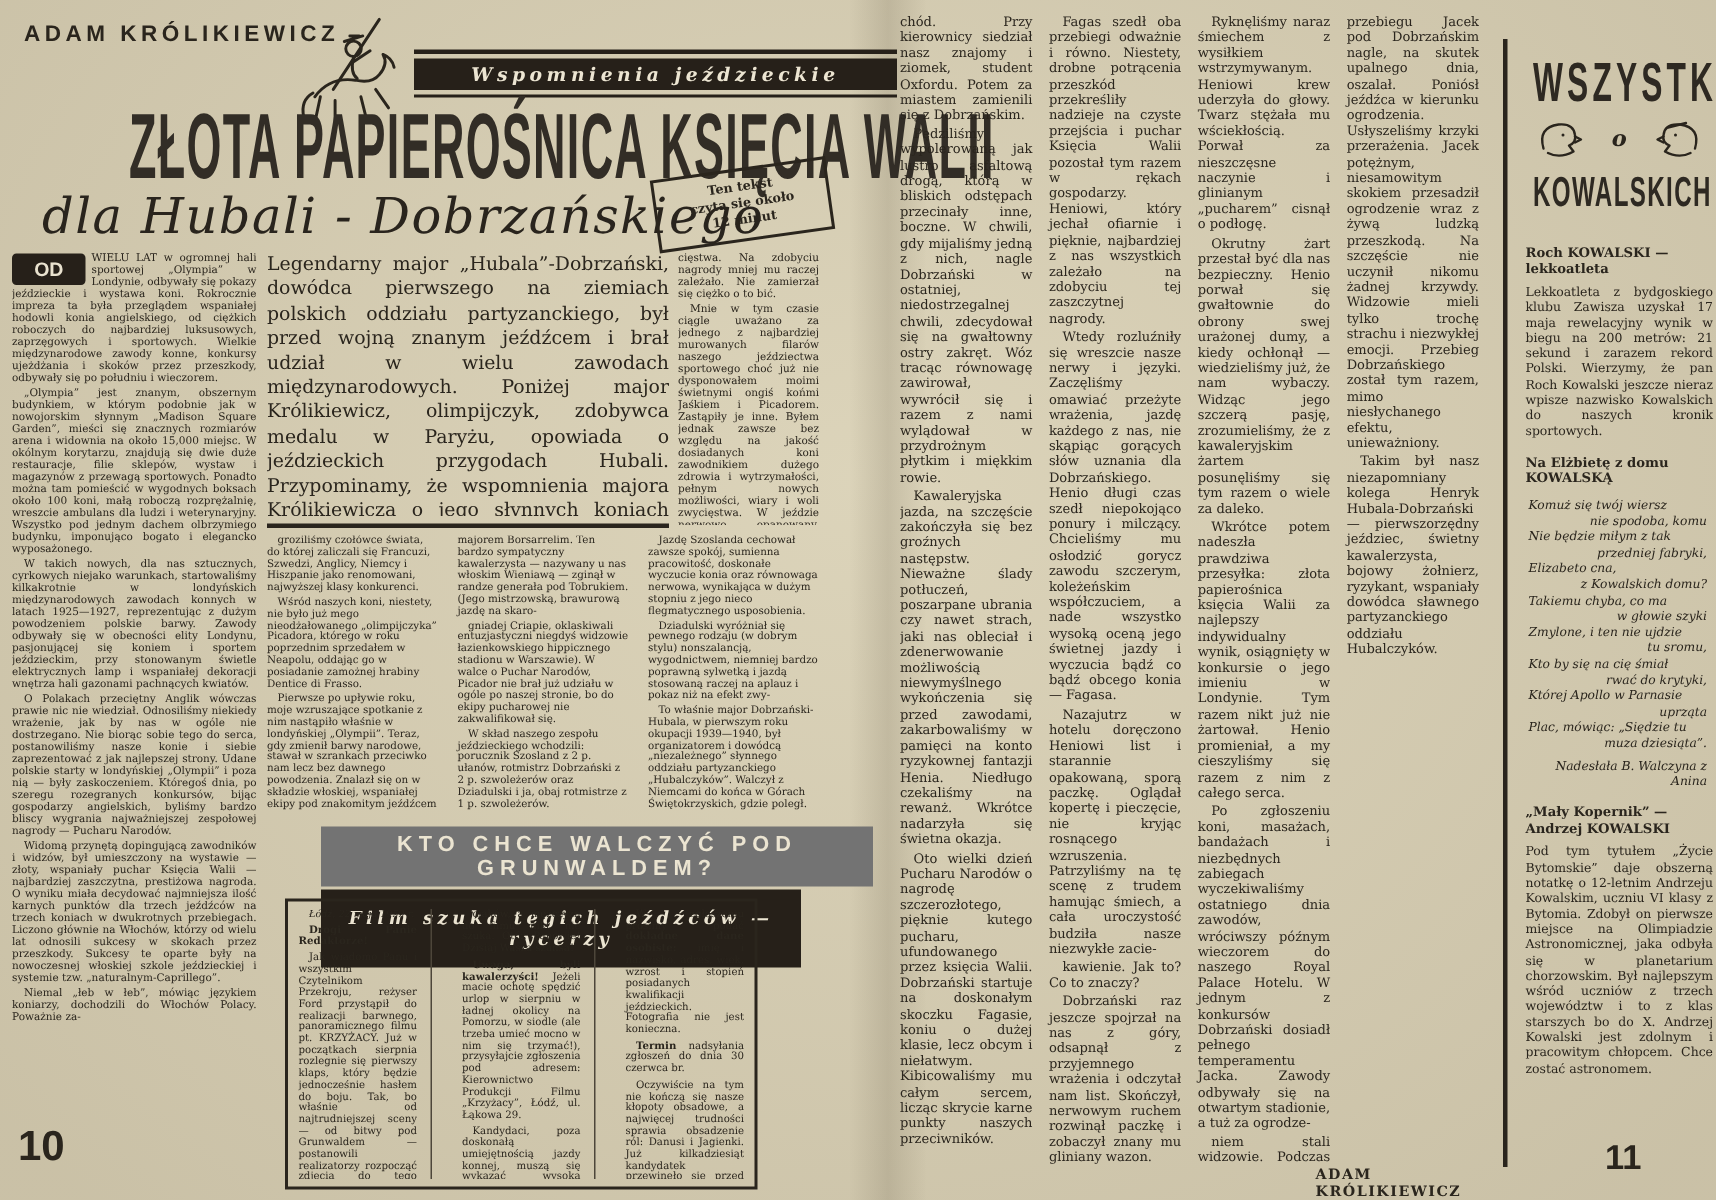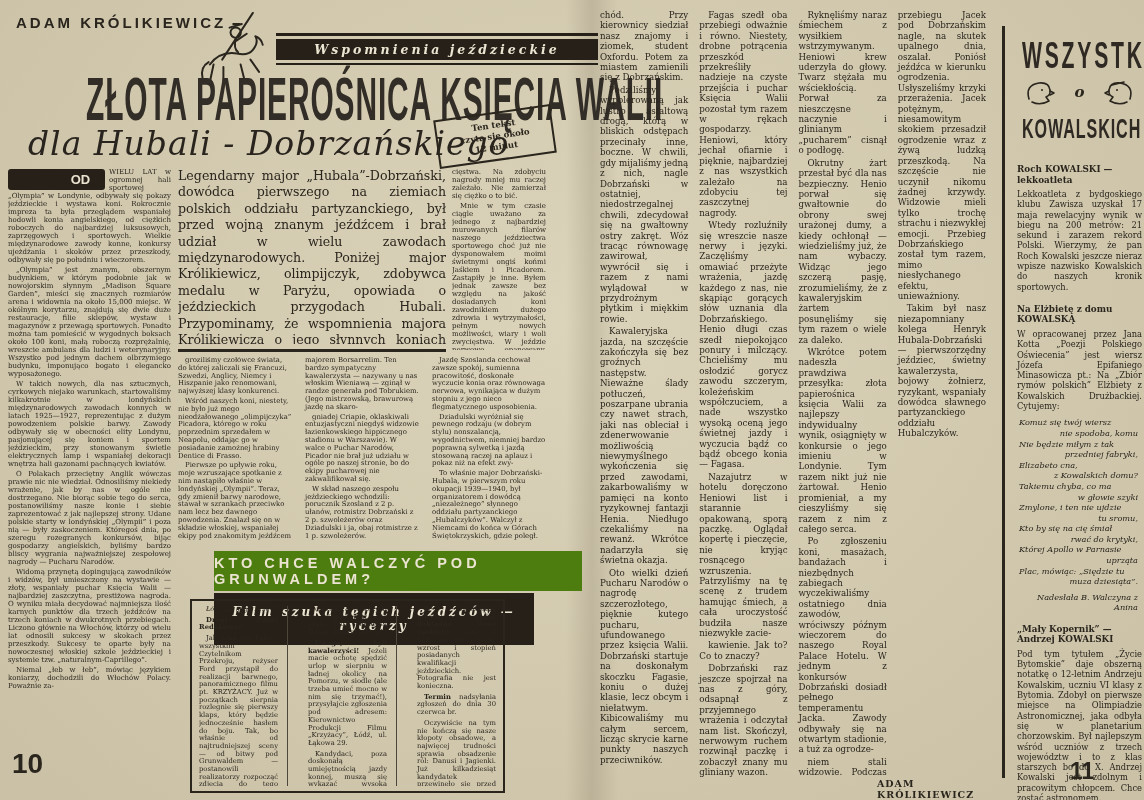--- a/index.html
+++ b/index.html
@@ -24,33 +24,33 @@
   .stamp{position:absolute;left:436px;top:112px;width:106px;border:2px solid #2a251d;padding:6px 4px;
     transform:rotate(-8deg);text-align:center;font-size:8.5px;line-height:11px;font-weight:700;}
 
   
   .smallprint{font-size:7px;line-height:8px;text-align:justify;}
   .smallprint p{margin:0 0 2px;text-indent:8px;}
   .smallprint p:first-child{text-indent:0;}
   .col1{position:absolute;left:8px;top:168px;width:163px;height:592px;overflow:hidden;}
   .dropcap{float:left;width:49px;height:21px;margin:1px 4px 0 0;background:#262019;color:#e9e2cf;
     border-radius:3px;font-family:"Liberation Sans",sans-serif;font-weight:700;font-size:13px;
-    line-height:21px;text-align:center;padding-left:48px;}
+    line-height:21px;text-align:center;}
   .intro{position:absolute;left:178px;top:168px;width:268px;height:176px;overflow:hidden;
     font-size:12.6px;line-height:16.4px;text-align:justify;word-spacing:2px;}
   .intro-rule{position:absolute;left:178px;top:349px;width:268px;height:3px;background:#2a251d;}
   .colE{position:absolute;left:452px;top:168px;width:94px;height:182px;overflow:hidden;}
   .midband{position:absolute;left:178px;top:357px;width:368px;height:190px;overflow:hidden;
     column-count:3;column-gap:13px;font-size:6.9px;line-height:7.8px;}
   .midband p{margin:0 0 2px;text-indent:7px;}
 
   
   .filmbox{position:absolute;left:214px;top:551px;width:368px;}
-  .film-title{background:#4d7c0f;color:#ebe4d1;font-family:"Liberation Sans",sans-serif;
-    font-weight:700;font-size:14.5px;letter-spacing:4px;padding:4px 0;}
+  .film-title{background:#737373;color:#ebe4d1;font-family:"Liberation Sans",sans-serif;
+    font-weight:700;font-size:14.5px;letter-spacing:4px;text-align:center;padding:4px 0;}
   .film-sub{background:#262019;color:#ebe4d1;width:87%;margin-top:2px;
     font-style:italic;font-weight:700;font-size:12px;letter-spacing:3px;text-align:center;padding:12px 0;}
   .letterbox{position:absolute;left:190px;top:599px;width:315px;height:194px;box-sizing:border-box;
     border:2px solid #2a251d;padding:5px 7px;display:flex;gap:9px;overflow:hidden;
     font-size:6.8px;line-height:7.7px;text-align:justify;}
   .letter-col{flex:1;overflow:hidden;}
   .letter-col + .letter-col{border-left:1px solid #4d463a;padding-left:20px;}
   .letter-col p{margin:0 0 3px;text-indent:7px;}
   .dateline{font-style:italic;font-size:6.4px;margin:0 0 4px;text-indent:0;}
   .salutation{font-weight:700;margin:0 0 2px;}
@@ -219,21 +219,20 @@
     </div>
     <div class="sb-title sb-t2">KOWALSKICH</div>
 
     <div class="sb-sec">
       <div class="sb-head">Roch KOWALSKI — lekkoatleta</div>
       <div class="sb-body">Lekkoatleta z bydgoskiego klubu Zawisza uzyskał 17 maja rewelacyjny wynik w biegu na 200 metrów: 21 sekund i zarazem rekord Polski. Wierzymy, że pan Roch Kowalski jeszcze nieraz wpisze nazwisko Kowalskich do naszych kronik sportowych.</div>
     </div>
 
     <div class="sb-sec">
       <div class="sb-head">Na Elżbietę z domu KOWALSKĄ</div>
-      <div class="sb-body">W opracowanej przez Jana Kotta „Poezji Polskiego Oświecenia” jest wiersz Józefa Epifaniego Minasowicza pt.: Na „Zbiór rymów polskich” Elżbiety z Kowalskich Drużbackiej. Cytujemy:</div>
       <div class="verse">
           <div>Komuż się twój wiersz</div>
           <div>nie spodoba, komu</div>
           <div>Nie będzie miłym z tak</div>
           <div>przedniej fabryki,</div>
           <div>Elizabeto cna,</div>
           <div>z Kowalskich domu?</div>
           <div>Takiemu chyba, co ma</div>
           <div>w głowie szyki</div>
           <div>Zmylone, i ten nie ujdzie</div>

